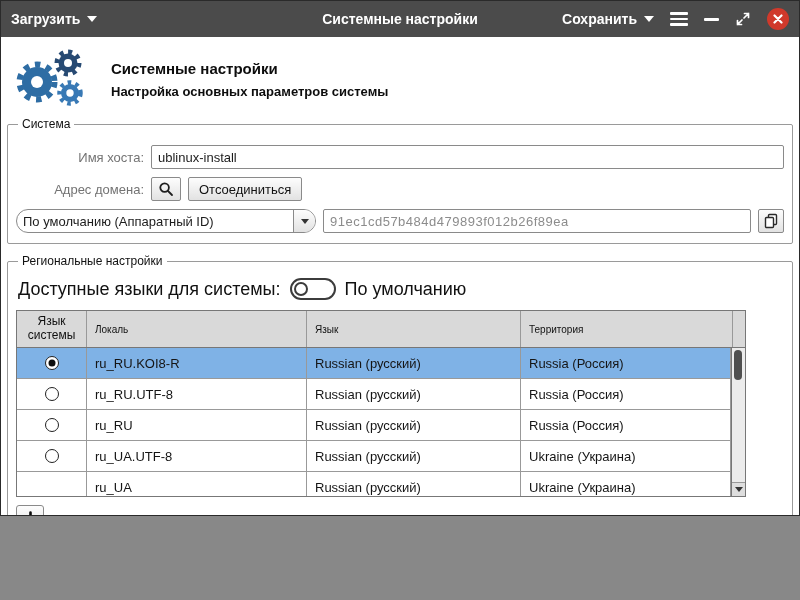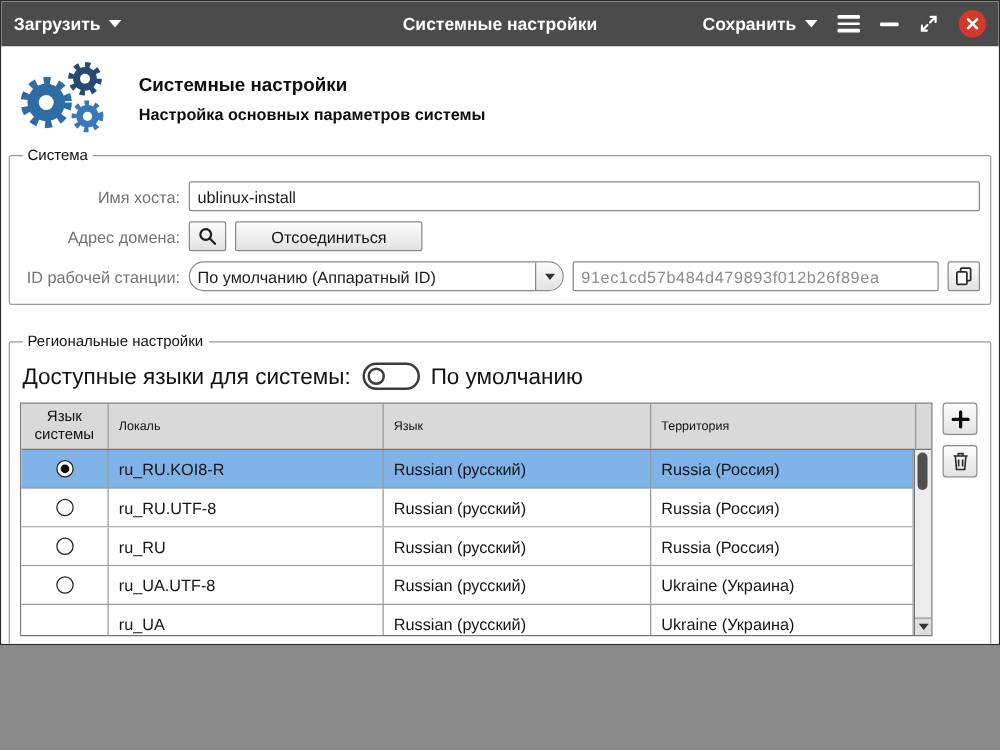--- a/index.html
+++ b/index.html
@@ -24,49 +24,49 @@
   .warnbar { height:30px; background:#f1c232; border-bottom:1px solid #5f5f5f; display:flex; align-items:center; gap:8px; padding:0 9px; }
   .warn-text { font-size:13px; font-weight:bold; color:#1d1d1d; }
   .warnbar .spacer { flex:1; }
 
   
   .main { background:#fff; height:531px; overflow:hidden; }
   .page-header { display:flex; align-items:center; gap:18px; padding:12px 10px 8px 12px; }
   .page-title { font-size:15px; font-weight:bold; color:#0d0d0d; margin-bottom:7px; }
   .page-subtitle { font-size:13px; font-weight:bold; color:#0d0d0d; }
 
-  fieldset { border:1px solid #9a9a9a; border-radius:2px; margin:0 6px 22px 6px; padding:6px 8px 10px 8px; }
+  fieldset { border:1px solid #9a9a9a; border-radius:2px; margin:0 6px 10px 6px; padding:6px 8px 10px 8px; }
   legend { font-size:12px; color:#111; padding:0 4px; margin-left:2px; }
 
   .frow { display:flex; align-items:center; gap:7px; margin-top:8px; }
   .frow label { width:128px; flex:none; text-align:right; font-size:13px; color:#737373; }
   .txt { height:24px; border:1px solid #8a8a8a; border-radius:2px; font-size:13px; padding:0 6px; color:#1c1c1c; font-family:inherit; background:#fff; width:100%; }
   .grow { flex:1; }
   .input-wrap { position:relative; flex:1; display:flex; align-items:center; }
   .input-wrap .txt { padding-right:26px; }
   .input-wrap .plug { position:absolute; right:5px; top:4px; pointer-events:none; }
 
   .sq-btn { height:24px; border:1px solid #8a8a8a; border-radius:2px; background:linear-gradient(#fdfdfd,#e2e2e2); display:flex; align-items:center; justify-content:center; font-family:inherit; font-size:13px; color:#111; cursor:default; }
   .btn-search { width:30px; flex:none; }
-  .btn-text { padding:0 28px; flex:none; }
+  .btn-text { padding:0 10px; flex:none; }
   .btn-copy { width:26px; flex:none; }
 
   .combo { width:300px; flex:none; height:24px; border:1px solid #8a8a8a; border-radius:12px; background:#fff; display:flex; align-items:center; overflow:hidden; }
   .combo-val { flex:1; font-size:13px; color:#1c1c1c; padding:0 6px; white-space:nowrap; overflow:hidden; }
   .combo-btn { width:22px; height:100%; border-left:1px solid #8a8a8a; background:linear-gradient(#fdfdfd,#e2e2e2); display:flex; align-items:center; justify-content:center; }
   .caret-dark { width:0; height:0; border-left:4.5px solid transparent; border-right:4.5px solid transparent; border-top:5.5px solid #333; }
   .hash { color:#8c8c8c; letter-spacing:.5px; }
 
   
   .toggle-row { display:flex; align-items:center; gap:9px; font-size:18px; color:#111; margin:4px 0 10px 2px; }
   .toggle { width:46px; height:22px; border:2px solid #3c3c3c; border-radius:12px; background:#fff; position:relative; flex:none; }
   .knob { position:absolute; left:2px; top:50%; transform:translateY(-50%); width:14px; height:14px; border:2px solid #3c3c3c; border-radius:50%; background:#fff; }
 
   
-  .table-area { display:flex; gap:8px; align-items:flex-start; }
+  .table-area { display:flex; gap:8px; align-items:flex-start;flex-direction:column; }
   .table { position:relative; width:730px; height:187px; border:1px solid #777; background:#fff; overflow:hidden; flex:none; }
   .thead { display:flex; height:37px; background:#d9d9d9; border-bottom:1px solid #777; }
   .th { display:flex; align-items:center; padding:2px 8px; font-size:10px; color:#111; border-right:1px solid #999; }
   .c0 { width:70px; flex:none; }
   .c1 { width:220px; flex:none; }
   .c2 { width:214px; flex:none; }
   .c3 { flex:1; border-right:none; }
   .th.c0 { justify-content:center; text-align:center; font-size:12px; line-height:1.15; padding:2px 2px; }
   .th.c3 { border-right:1px solid #999; max-width:212px; }
   .trow { display:flex; height:31px; border-bottom:1px solid #999; width:calc(100% - 14px); background:#fff; }
@@ -165,21 +165,20 @@
         <button class="sq-btn btn-search">
           <svg width="16" height="16" viewBox="0 0 16 16" fill="none" stroke="#1e1e1e" stroke-width="1.8">
             <circle cx="6.6" cy="6.6" r="4.3"></circle>
             <path d="M10 10l4 4" stroke-linecap="round"></path>
           </svg>
         </button>
         <button class="sq-btn btn-text">Отсоединиться</button>
       </div>
 
       <div class="frow">
-        <label>ID рабочей станции:</label>
         <div class="combo">
           <span class="combo-val">По умолчанию (Аппаратный ID)</span>
           <span class="combo-btn">
             <span class="caret-dark"></span>
           </span>
         </div>
         <input class="txt grow hash" readonly="" value="91ec1cd57b484d479893f012b26f89ea" style="">
         <button class="sq-btn btn-copy">
           <svg width="16" height="16" viewBox="0 0 16 16" fill="#fff" stroke="#2a2a2a" stroke-width="1.4">
             <rect x="5.5" y="1.5" width="8" height="10" rx="1"></rect>

